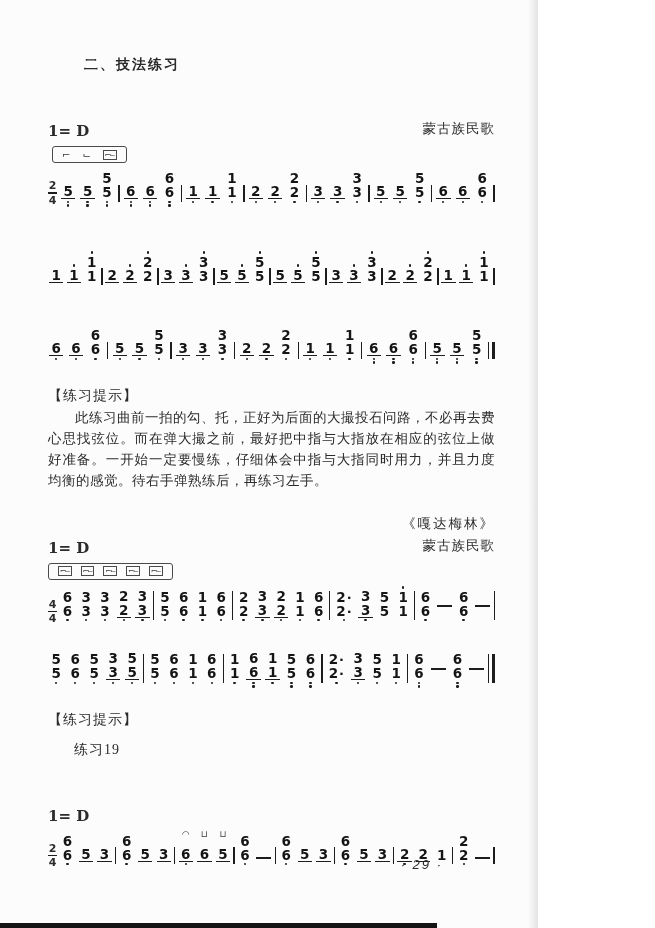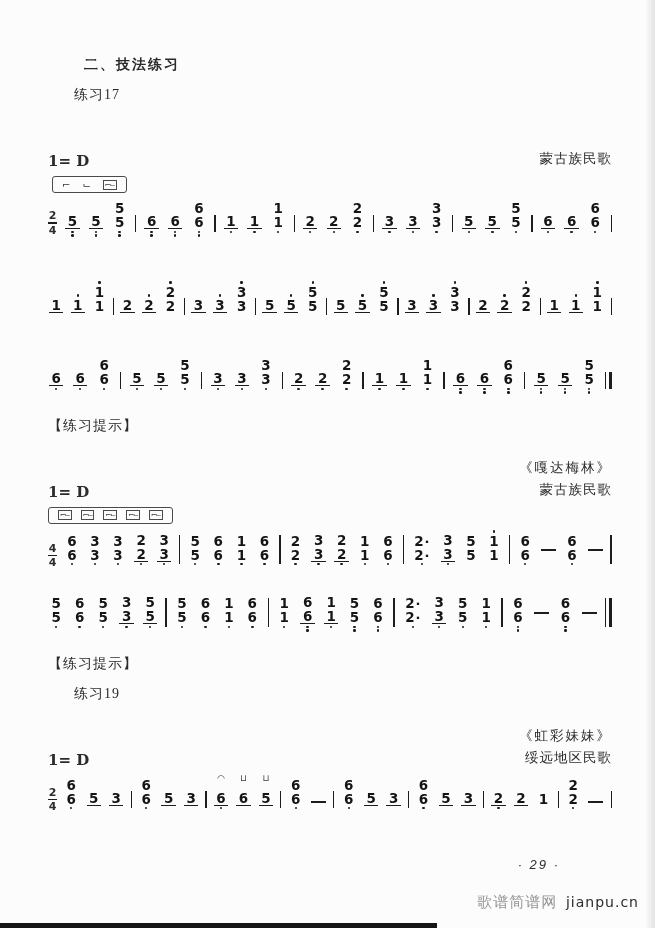--- a/index.html
+++ b/index.html
@@ -1,17 +1,17 @@
 <!DOCTYPE html>
 <html><head>
 <meta charset="utf-8">
 <style>
   html,body{margin:0;padding:0;}
   .page{
-    position:relative; width:655px; height:928px; overflow:hidden;
+    position:relative; width:538px; height:928px; overflow:hidden;
     background:#fcfcfc; color:#2b2b2b;
     font-family:"Liberation Serif","DejaVu Serif",serif;
     box-sizing:border-box; padding:56px 43px 0 48px;
   }
   .edge-shade{position:absolute; top:0; right:0; width:10px; height:100%;
     background:linear-gradient(to right,rgba(0,0,0,0),rgba(0,0,0,0.10)); pointer-events:none;}
   .section-title{font-size:14px; font-weight:bold; margin:0 0 0 36px; letter-spacing:2px;}
   .ex-label{font-size:14px; margin:12px 0 0 26px; letter-spacing:1px;}
   .keyrow{display:flex; justify-content:space-between; align-items:flex-end; margin-top:8px;}
   .keyrow .key{font-size:15px; font-weight:bold; font-family:"DejaVu Serif",serif;margin-top:40px;}
@@ -63,21 +63,20 @@
   .bottombar{position:absolute; left:0; bottom:0; width:437px; height:5px; background:#151515;}
 </style>
 </head>
 <body>
 
 <div class="page">
 
   <div class="section-title">二、技法练习</div>
 
   
-  <div class="ex-label">练习17</div>
   <div class="keyrow">
     <span class="key">1= D</span>
     <span class="rightcap">蒙古族民歌</span>
   </div>
   <div class="legend">
     <span>⌐</span>
     <span>⌙</span>
     <span class="lbox">⌐⌙</span>
   </div>
   <div class="score sdeck l17-1">
@@ -592,20 +591,21 @@
         </span>
       </span>
       <span class="fbar">
         <span class="bar"></span>
         <span class="bar thick"></span>
       </span>
     </div>
 
   
   <div class="tips-title">【练习提示】</div>
+  <div class="tips-body">此练习曲前一拍的勾、托，正好为后面的大撮投石问路，不必再去费心思找弦位。而在弹大撮之前，最好把中指与大指放在相应的弦位上做好准备。一开始一定要慢练，仔细体会中指与大指同时用力，并且力度均衡的感觉。待右手弹熟练后，再练习左手。</div>
 
   
   <div class="keyrow">
     <span class="key">1= D</span>
     <span class="rightcap">
       <span class="song-title">《嘎达梅林》</span><br>
       <span>蒙古族民歌</span>
     </span>
   </div>
   <div class="legend legend18">
@@ -973,24 +973,20 @@
       </span>
     </div>
 
   
   <div class="tips-title">【练习提示】</div>
 
   
   <div class="ex-label">练习19</div>
   <div class="keyrow">
     <span class="key">1= D</span>
-    <span class="rightcap">
-      <span class="song-title">《虹彩妹妹》</span><br>
-      <span>绥远地区民歌</span>
-    </span>
   </div>
   <div class="score sdeck l19-1">
       <span class="ts">
         <b>2</b>
         <span class="tsl"></span>
         <b>4</b>
       </span>
       <span class="cell">
         <span class="dr da"></span>
         <span class="dg">6</span>
@@ -1138,19 +1134,15 @@
         </span>
       </span>
       <span class="cell dash">
         <span class="dashbar"></span>
       </span>
       <span class="bar"></span>
     </div>
   
 
   <div class="pagenum">· 29 ·</div>
-  <div class="watermark">
-    <span class="wm-site">歌谱简谱网</span>
-    <span class="wm-domain">jianpu.cn</span>
-  </div>
   <div class="bottombar"></div>
   <div class="edge-shade"></div>
 </div>
 
 </body></html>

